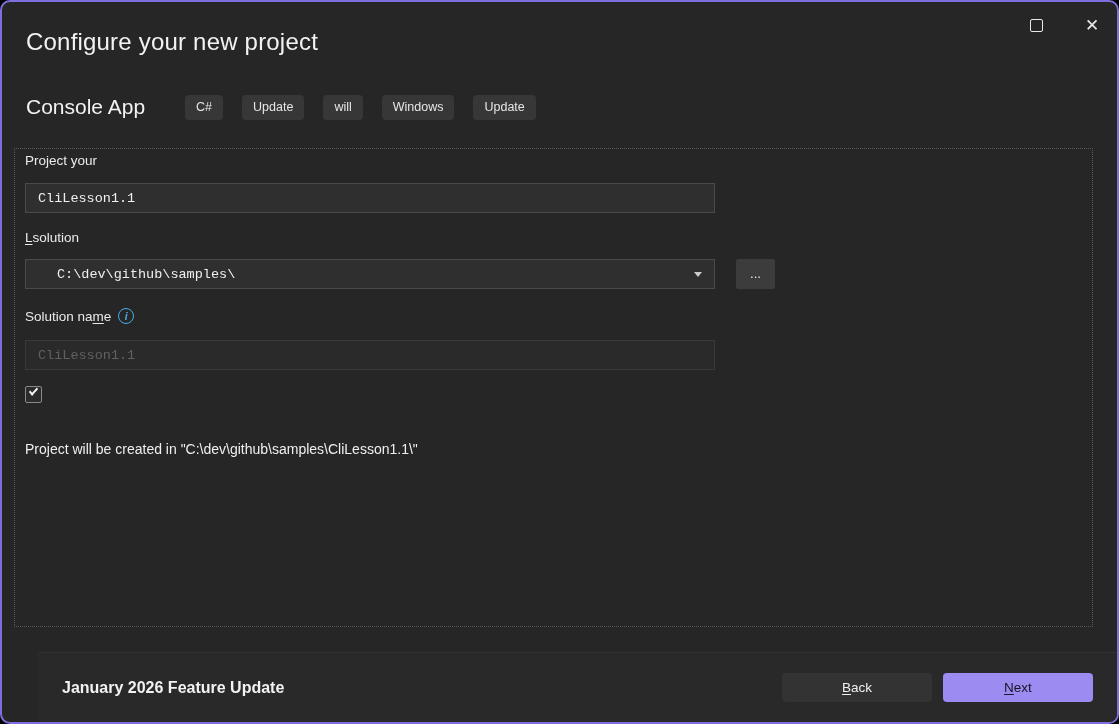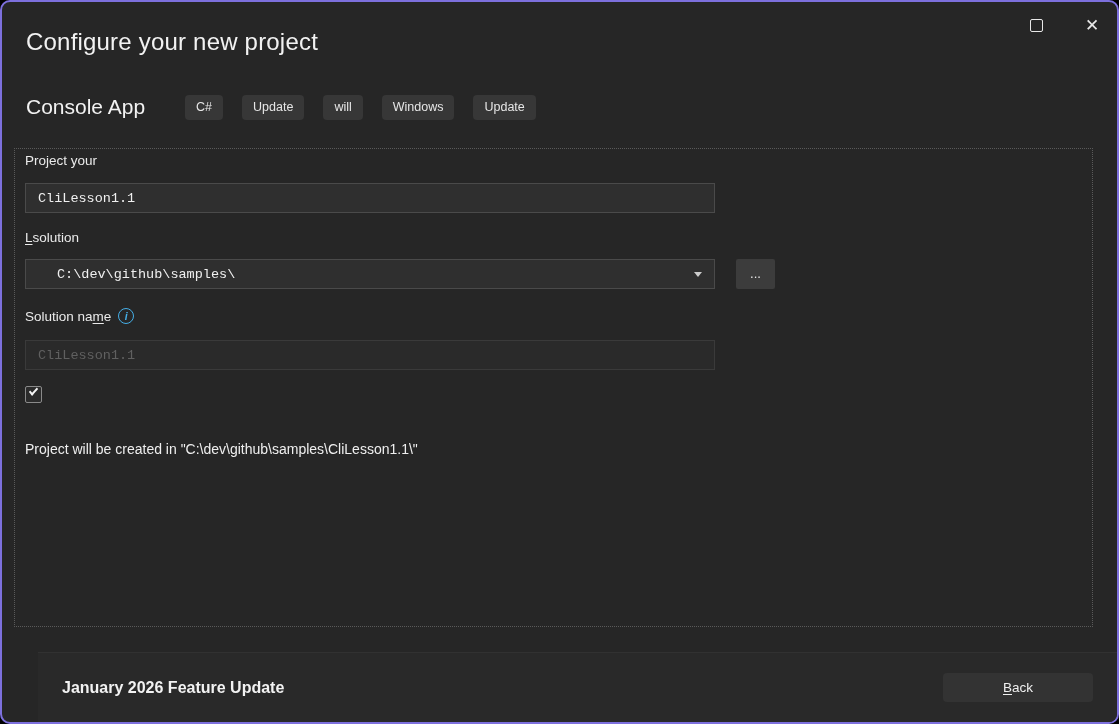--- a/index.html
+++ b/index.html
@@ -180,16 +180,19 @@
 
     <div class="created-path">Project will be created in "C:\dev\github\samples\CliLesson1.1\"</div>
   </div>
 
   <div class="footer">
     <span class="footer-version">January 2026 Feature Update</span>
     <div class="footer-buttons">
       <button class="btn btn-back">
           <span><span class="access-key">B</span><span>ack</span></span>
         </button>
+      <button class="btn btn-next">
+          <span><span class="access-key">N</span><span>ext</span></span>
+        </button>
     </div>
   </div>
 
 </div>
 
 </body></html>

